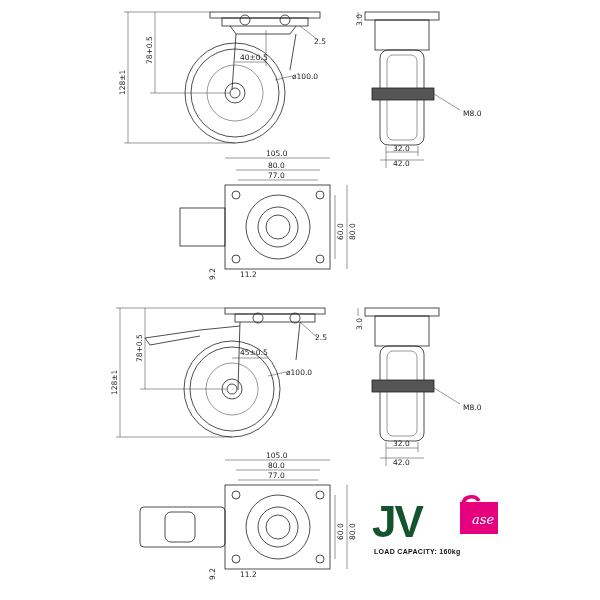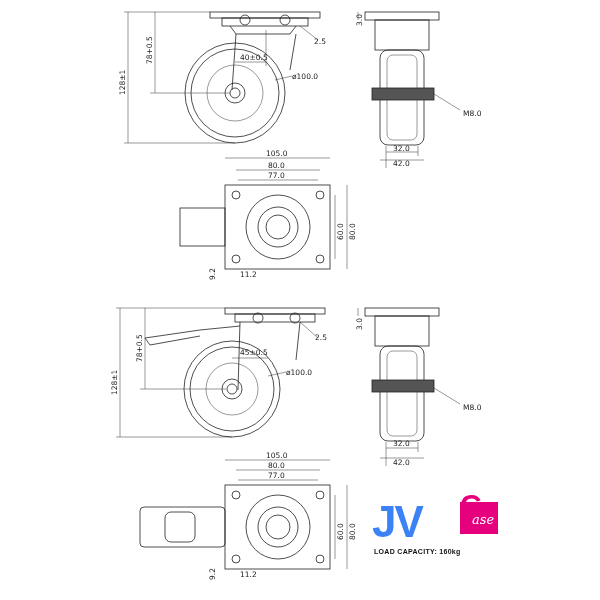--- a/index.html
+++ b/index.html
@@ -2,21 +2,21 @@
 <html><head>
 <meta charset="utf-8">
 <style>
   html,body{margin:0;padding:0;background:#ffffff;}
   body{width:600px;height:600px;position:relative;overflow:hidden;font-family:"DejaVu Sans",sans-serif;}
   svg.draw{position:absolute;left:0;top:0;}
   .dim{font-family:"DejaVu Sans",sans-serif;font-size:7.5px;fill:#222;}
   .ln{stroke:#222;stroke-width:0.8;fill:none;}
   .thin{stroke:#333;stroke-width:0.5;fill:none;}
   .logo{position:absolute;left:372px;top:492px;width:130px;height:70px;}
-  .logo-jv{position:absolute;left:0;top:8px;font-family:"Liberation Sans",sans-serif;font-weight:bold;font-size:44px;color:#3b82f6;letter-spacing:-2px;line-height:44px;}
+  .logo-jv{position:absolute;left:0;top:8px;font-family:"Liberation Sans",sans-serif;font-weight:bold;font-size:44px;color:#14532d;letter-spacing:-2px;line-height:44px;}
   .logo-box{position:absolute;left:88px;top:10px;width:38px;height:32px;background:#e6007e;}
   .logo-g{position:absolute;left:88px;top:-2px;font-family:"Liberation Sans",sans-serif;font-weight:bold;font-size:30px;color:#e6007e;line-height:30px;}
   .logo-case{position:absolute;left:100px;top:20px;font-family:"DejaVu Serif",serif;font-style:italic;font-size:13px;color:#fff;}
   .load{position:absolute;left:374px;top:548px;font-family:"Liberation Sans",sans-serif;font-weight:bold;font-size:7px;color:#111;letter-spacing:0.3px;white-space:nowrap;}
 </style>
 </head>
 <body>
 
 <svg class="draw" width="600" height="600" viewBox="0 0 600 600">
 

